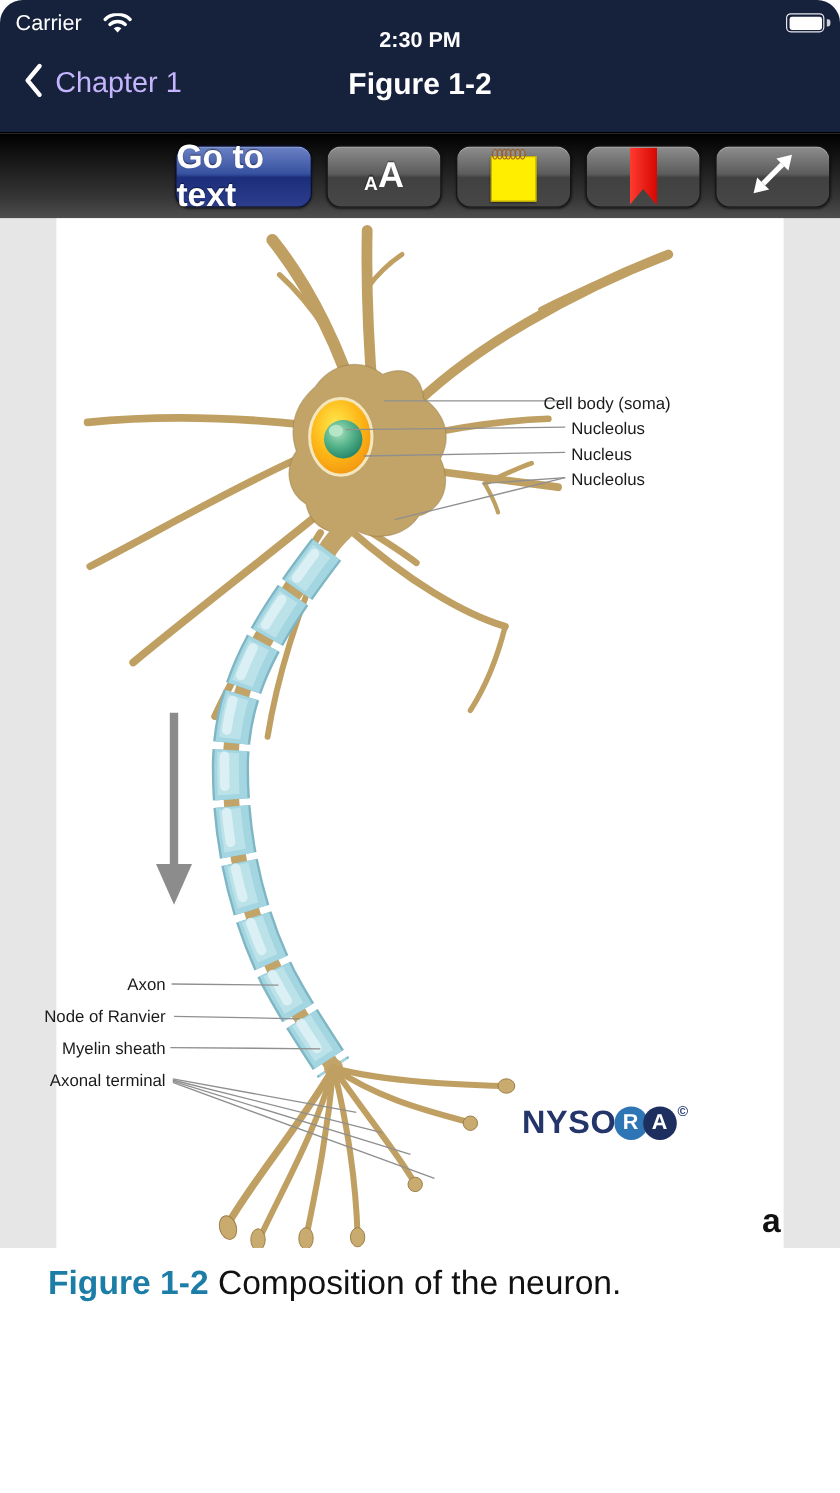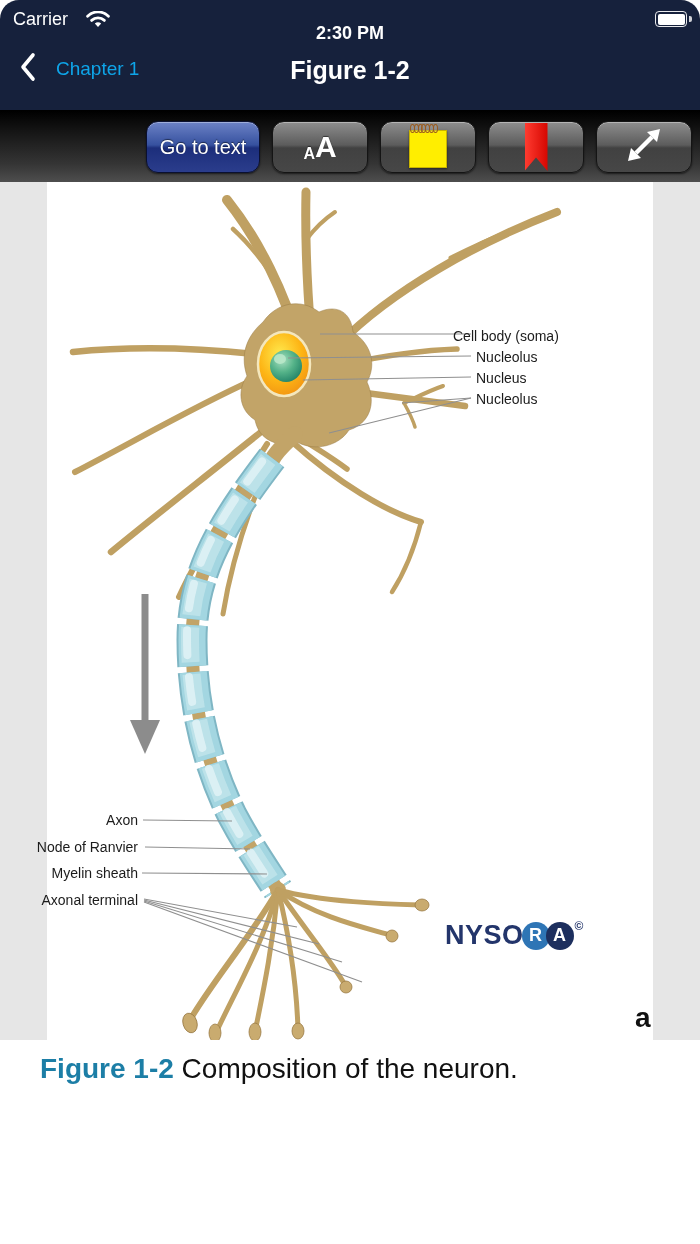--- a/index.html
+++ b/index.html
@@ -9,28 +9,28 @@
   
   .header{position:absolute;left:0;top:0;width:700px;height:110px;background:#16213c;}
   .status-bar{position:absolute;left:0;top:0;width:700px;height:44px;}
   .carrier{position:absolute;left:13px;top:9px;color:#fff;font-size:18px;}
   .wifi{position:absolute;left:86px;top:11px;}
   .time{position:absolute;left:0;right:0;top:23px;text-align:center;color:#fff;font-size:18px;font-weight:bold;}
   .battery{position:absolute;left:655px;top:11px;width:32px;height:16px;border:1.5px solid rgba(255,255,255,.9);border-radius:4px;padding:1.5px;}
   .battery-fill{width:100%;height:100%;background:#fff;border-radius:2px;}
   .battery-tip{position:absolute;left:689px;top:16px;width:3px;height:6px;background:rgba(255,255,255,.8);border-radius:0 2px 2px 0;}
   .nav-back{position:absolute;left:20px;top:52px;display:flex;align-items:center;cursor:pointer;}
-  .nav-back-label{color:#0ea5e9;font-size:19px;margin-left:20px;}
+  .nav-back-label{color:#c4b5fd;font-size:24px;margin-left:10px;}
   .nav-title{position:absolute;left:0;right:0;top:56px;text-align:center;color:#fff;font-size:25px;font-weight:bold;}
 
   
   .toolbar{position:absolute;left:0;top:110px;width:700px;height:72px;background:linear-gradient(#000 0%,#161616 30%,#353535 75%,#4e4e4e 100%);border-top:1px solid #000;}
   .tb-btn{position:absolute;top:10px;height:52px;border-radius:12px;border:1px solid #141414;display:flex;align-items:center;justify-content:center;cursor:pointer;background:linear-gradient(#8e8e8e 0%,#5c5c5c 46%,#414141 52%,#474747 100%);box-shadow:inset 0 1px 0 rgba(255,255,255,.35),0 1px 2px rgba(0,0,0,.6);}
   .tb-blue{left:146px;width:114px;background:linear-gradient(#6c82c6 0%,#36519f 46%,#1c2e7b 52%,#2b3d8c 100%);border-color:#0a1030;}
-  .tb-blue span{color:#fff;font-size:20px;font-weight:normal;text-shadow:0 -1px 1px rgba(0,0,0,.55);}
+  .tb-blue span{color:#fff;font-size:28px;font-weight:bold;text-shadow:0 -1px 1px rgba(0,0,0,.55);}
   .tb-aa{left:272px;width:96px;align-items:flex-end;padding-bottom:10px;}
   .aa-small{color:#fff;font-weight:bold;font-size:16px;line-height:1;text-shadow:0 -1px 1px rgba(0,0,0,.5);}
   .aa-large{color:#fff;font-weight:bold;font-size:30px;line-height:1;text-shadow:0 -1px 1px rgba(0,0,0,.5);}
   .tb-note{left:380px;width:96px;}
   .tb-bookmark{left:488px;width:96px;}
   .tb-expand{left:596px;width:96px;}
   .note-icon{position:relative;width:42px;height:46px;}
   .note-rings{position:absolute;left:3px;top:0;display:flex;}
   .note-ring{width:5px;height:9px;border:1.6px solid #9a5a1d;border-radius:50%;margin-right:-1.2px;background:rgba(255,255,255,.12);}
   .note-pad{position:absolute;left:2px;top:6px;width:38px;height:38px;background:#ffee00;border:1px solid #c9b400;box-shadow:0 1px 2px rgba(0,0,0,.5);}
@@ -38,21 +38,21 @@
 
   
   .figure-band{position:absolute;left:0;top:182px;width:700px;height:858px;background:#e6e6e6;}
   .figure-area{position:absolute;left:47px;top:182px;width:606px;height:858px;background:#fff;}
   .figure-svg{position:absolute;left:0;top:0;}
   .fig-label{position:absolute;font-size:14px;color:#1b1b1b;white-space:nowrap;line-height:18px;}
   .lbl-r0{left:406px;top:145px;} .lbl-r1{left:429px;top:166px;}
   .lbl-r2{left:429px;top:187px;} .lbl-r3{left:429px;top:208px;}
   .lbl-l0{right:515px;top:629px;} .lbl-l1{right:515px;top:656px;}
   .lbl-l2{right:515px;top:682px;} .lbl-l3{right:515px;top:709px;}
-  .nysora{position:absolute;left:398px;top:738px;display:flex;align-items:center;justify-content:space-between;}
+  .nysora{position:absolute;left:388px;top:738px;display:flex;align-items:center;justify-content:space-between;}
   .nysora-word{color:#23356b;font-size:27px;font-weight:bold;letter-spacing:.5px;}
   .nysora-circle{width:28px;height:28px;border-radius:50%;color:#fff;font-size:18px;font-weight:bold;display:flex;align-items:center;justify-content:center;}
   .nysora-r{background:#2e75b5;margin-left:-2px;}
   .nysora-a{background:#1d2f5e;margin-left:-4px;}
   .nysora-c{color:#23356b;font-size:12px;font-weight:bold;position:relative;top:-10px;margin-left:1px;}
   .panel-letter{position:absolute;left:588px;top:820px;font-size:28px;font-weight:bold;color:#111;}
 
   
   .caption{position:absolute;left:40px;top:1053px;font-size:28px;color:#111;}
   .caption-label{color:#1c7ea6;font-weight:bold;}

